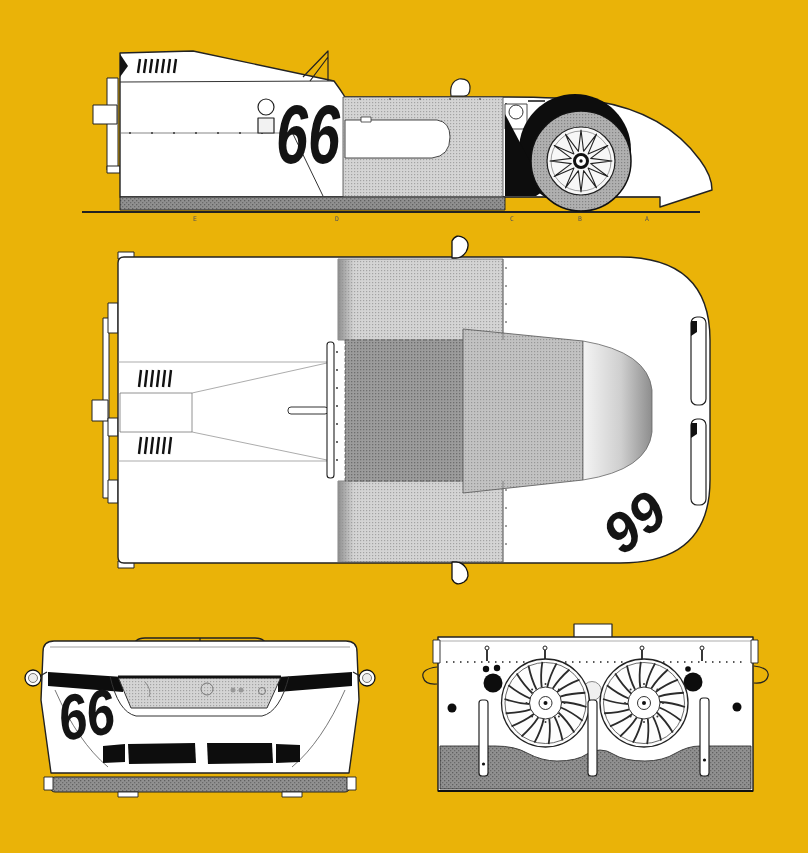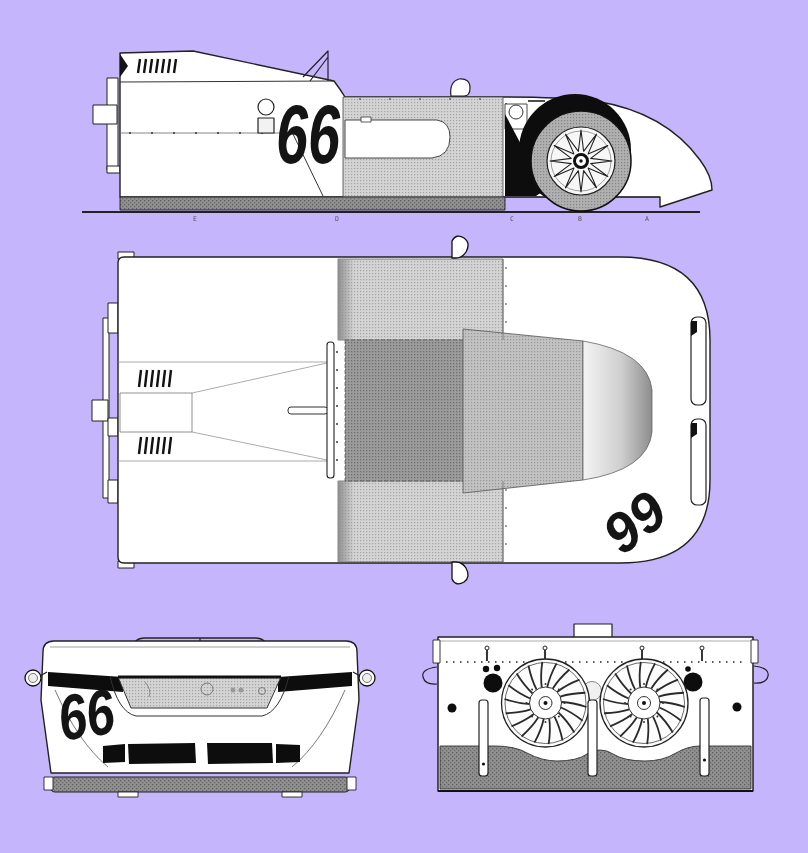--- a/index.html
+++ b/index.html
@@ -1,16 +1,16 @@
 <!DOCTYPE html>
 <html><head>
 <meta charset="utf-8">
 <style>
   html,body{margin:0;padding:0;background:#ffffff;}
-  .canvas{position:relative;width:808px;height:853px;background:#c4b5fd;overflow:hidden;
+  .canvas{position:relative;width:808px;height:853px;background:#eab308;overflow:hidden;
           font-family:"Liberation Sans", sans-serif;}
   .canvas svg{position:absolute;left:0;top:0;}
   text.num{font-family:"Liberation Sans", sans-serif;font-style:italic;font-weight:bold;fill:#141414;}
   text.tick{font-family:"DejaVu Sans Mono", monospace;font-size:6.5px;fill:#555;}
 </style>
 </head>
 <body>
 
 <div class="canvas">
 <svg width="808" height="853" viewBox="0 0 808 853" xmlns="http://www.w3.org/2000/svg">

